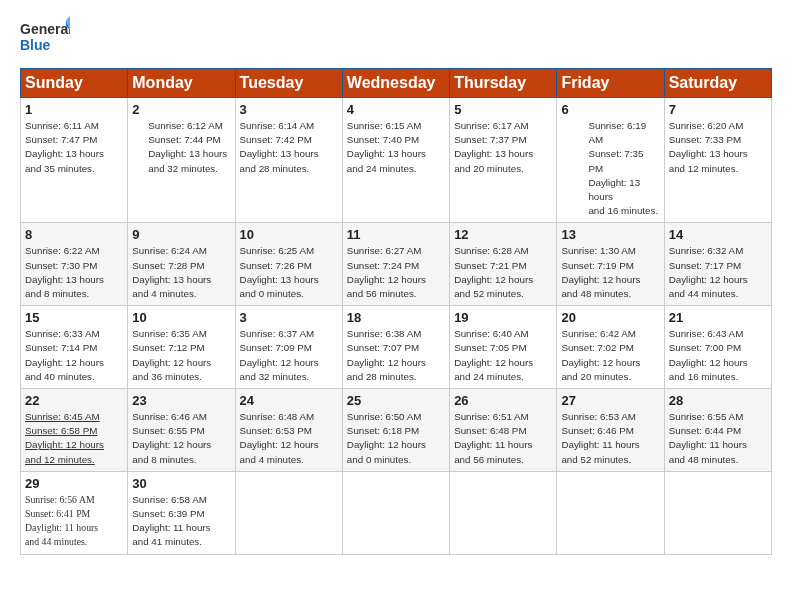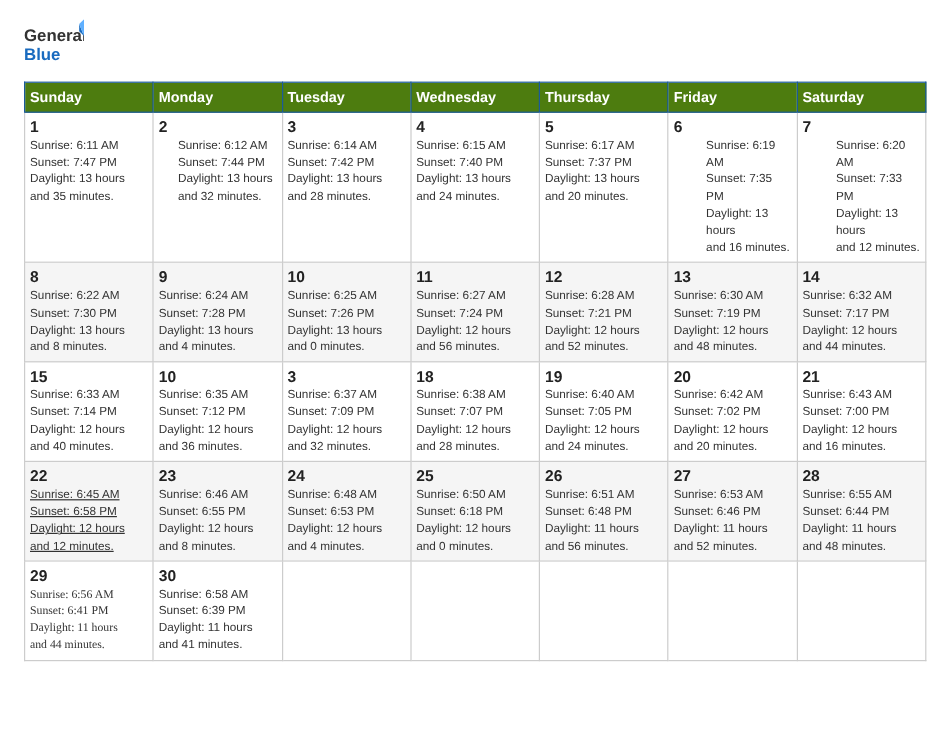--- a/index.html
+++ b/index.html
@@ -38,25 +38,25 @@
       font-size: 16px;
       color: #444;
       margin-top: 2px;
     }
     .calendar {
       width: 100%;
       border-collapse: collapse;
       font-size: 10.5px;
     }
     .calendar th {
-      background-color: #4d7c0f;
+      background-color: #c2410c;
       color: #fff;
       padding: 5px 4px;
       text-align: left;
-      font-size: 12px;
+      font-size: 16px;
       font-weight: bold;
       border: 1px solid #1a5a9a;
     }
     .calendar td {
       border: 1px solid #ccc;
       vertical-align: top;
       padding: 4px 4px;
       width: 106px;
       min-height: 80px;
       background: #fff;
@@ -150,21 +150,21 @@
           </td>
           <td>
             <span class="day-num">6</span>
             <div class="day-info" style="white-space: pre-line; margin-left: 27px;">Sunrise: 6:19 AM
 Sunset: 7:35 PM
 Daylight: 13 hours
 and 16 minutes.</div>
           </td>
           <td>
             <span class="day-num">7</span>
-            <div class="day-info" style="white-space: pre-line; margin-left: 28px;">Sunrise: 6:20 AM
+            <div class="day-info" style="white-space: pre-line;">Sunrise: 6:20 AM
 Sunset: 7:33 PM
 Daylight: 13 hours
 and 12 minutes.</div>
           </td>
         </tr>
         <tr>
           <td>
             <span class="day-num">8</span>
             <div class="day-info" style="white-space: pre-line;">Sunrise: 6:22 AM
 Sunset: 7:30 PM
@@ -194,21 +194,21 @@
           </td>
           <td>
             <span class="day-num">12</span>
             <div class="day-info" style="white-space: pre-line;">Sunrise: 6:28 AM
 Sunset: 7:21 PM
 Daylight: 12 hours
 and 52 minutes.</div>
           </td>
           <td>
             <span class="day-num">13</span>
-            <div class="day-info" style="white-space: pre-line;">Sunrise: 6:30 AM
+            <div class="day-info" style="white-space: pre-line;">Sunrise: 1:30 AM
 Sunset: 7:19 PM
 Daylight: 12 hours
 and 48 minutes.</div>
           </td>
           <td>
             <span class="day-num">14</span>
             <div class="day-info" style="white-space: pre-line;">Sunrise: 6:32 AM
 Sunset: 7:17 PM
 Daylight: 12 hours
 and 44 minutes.</div>

